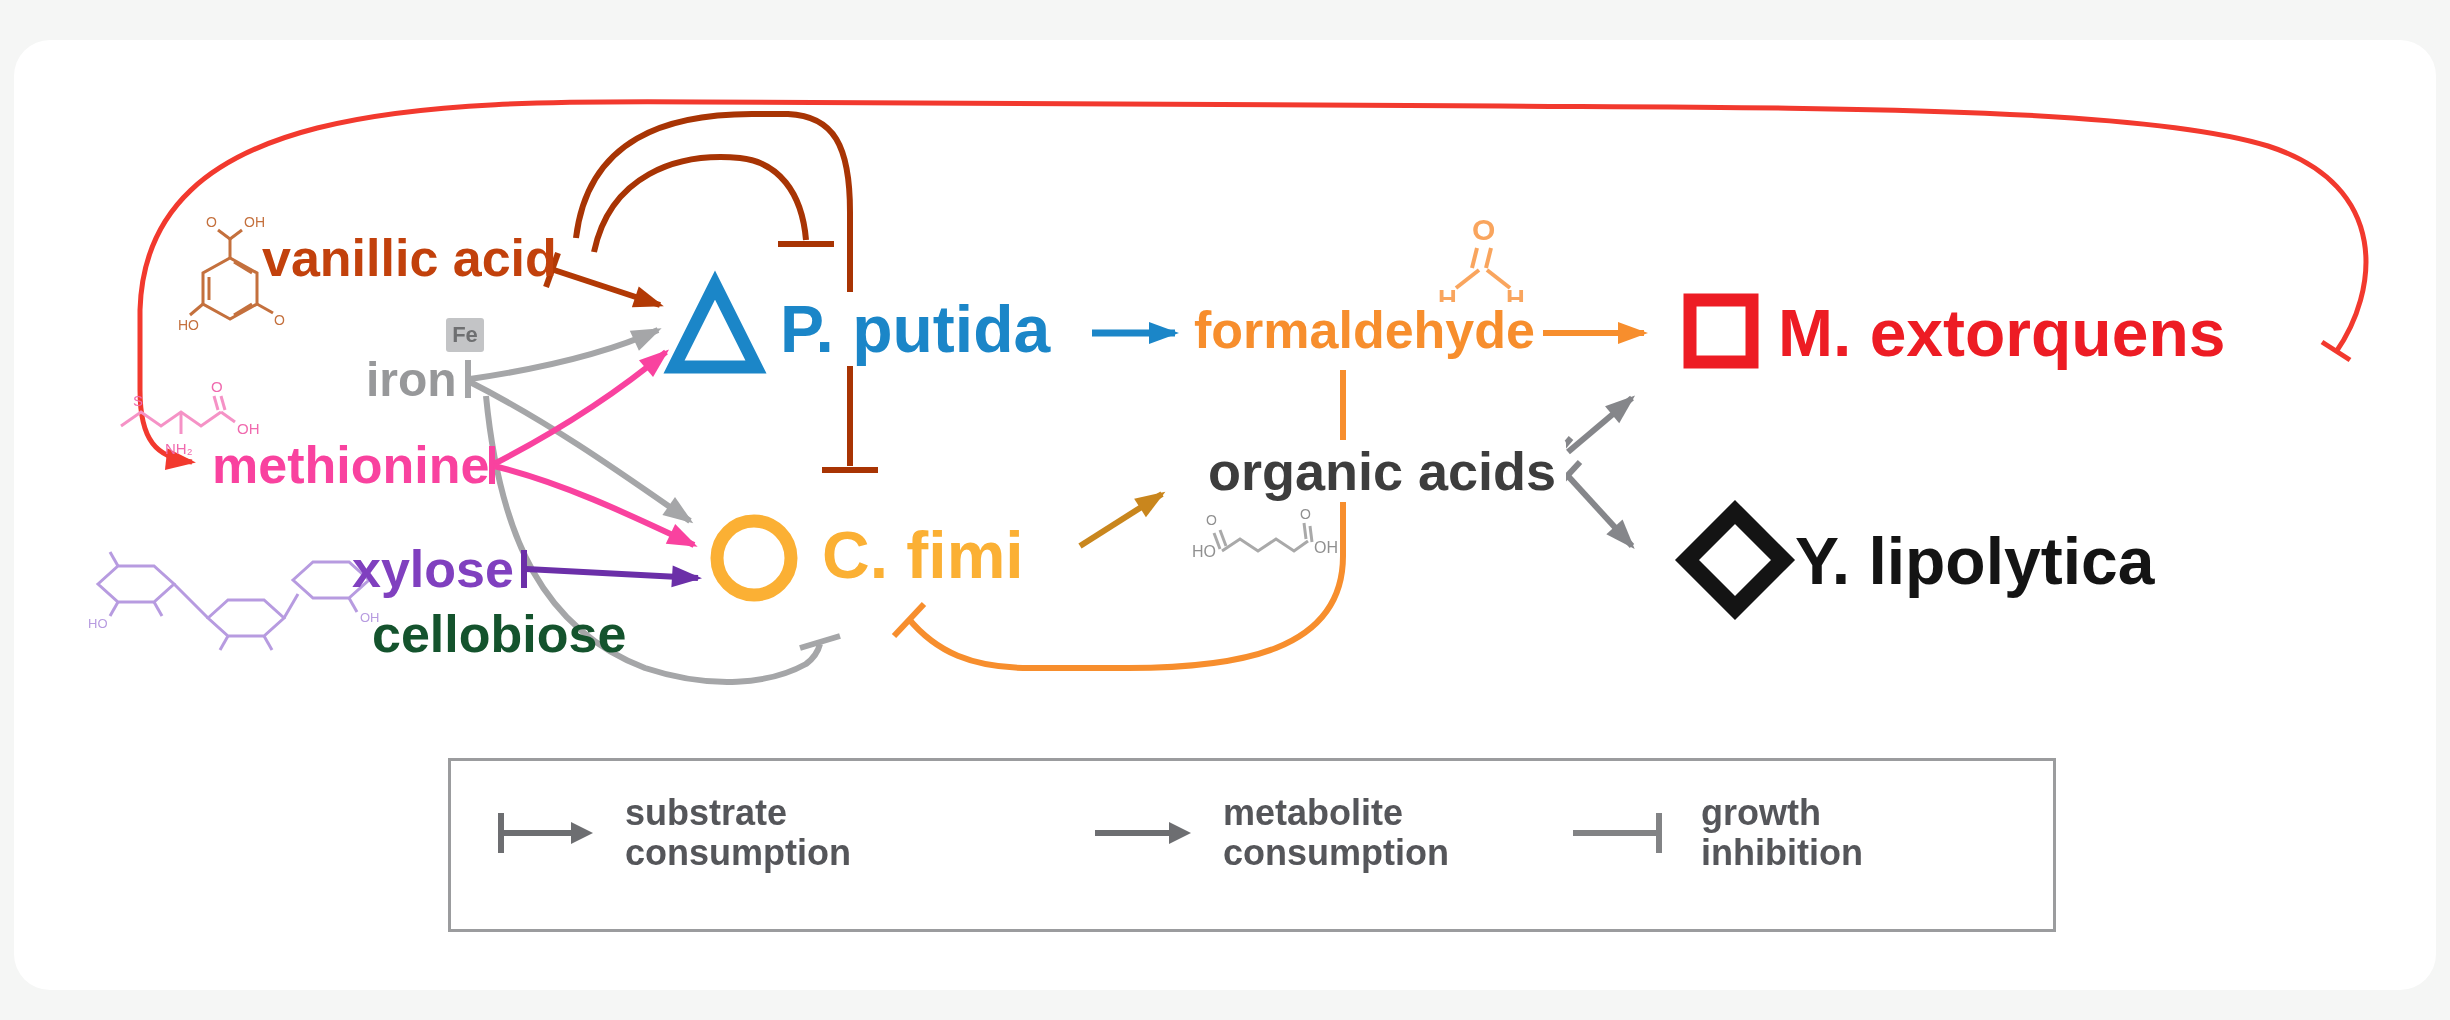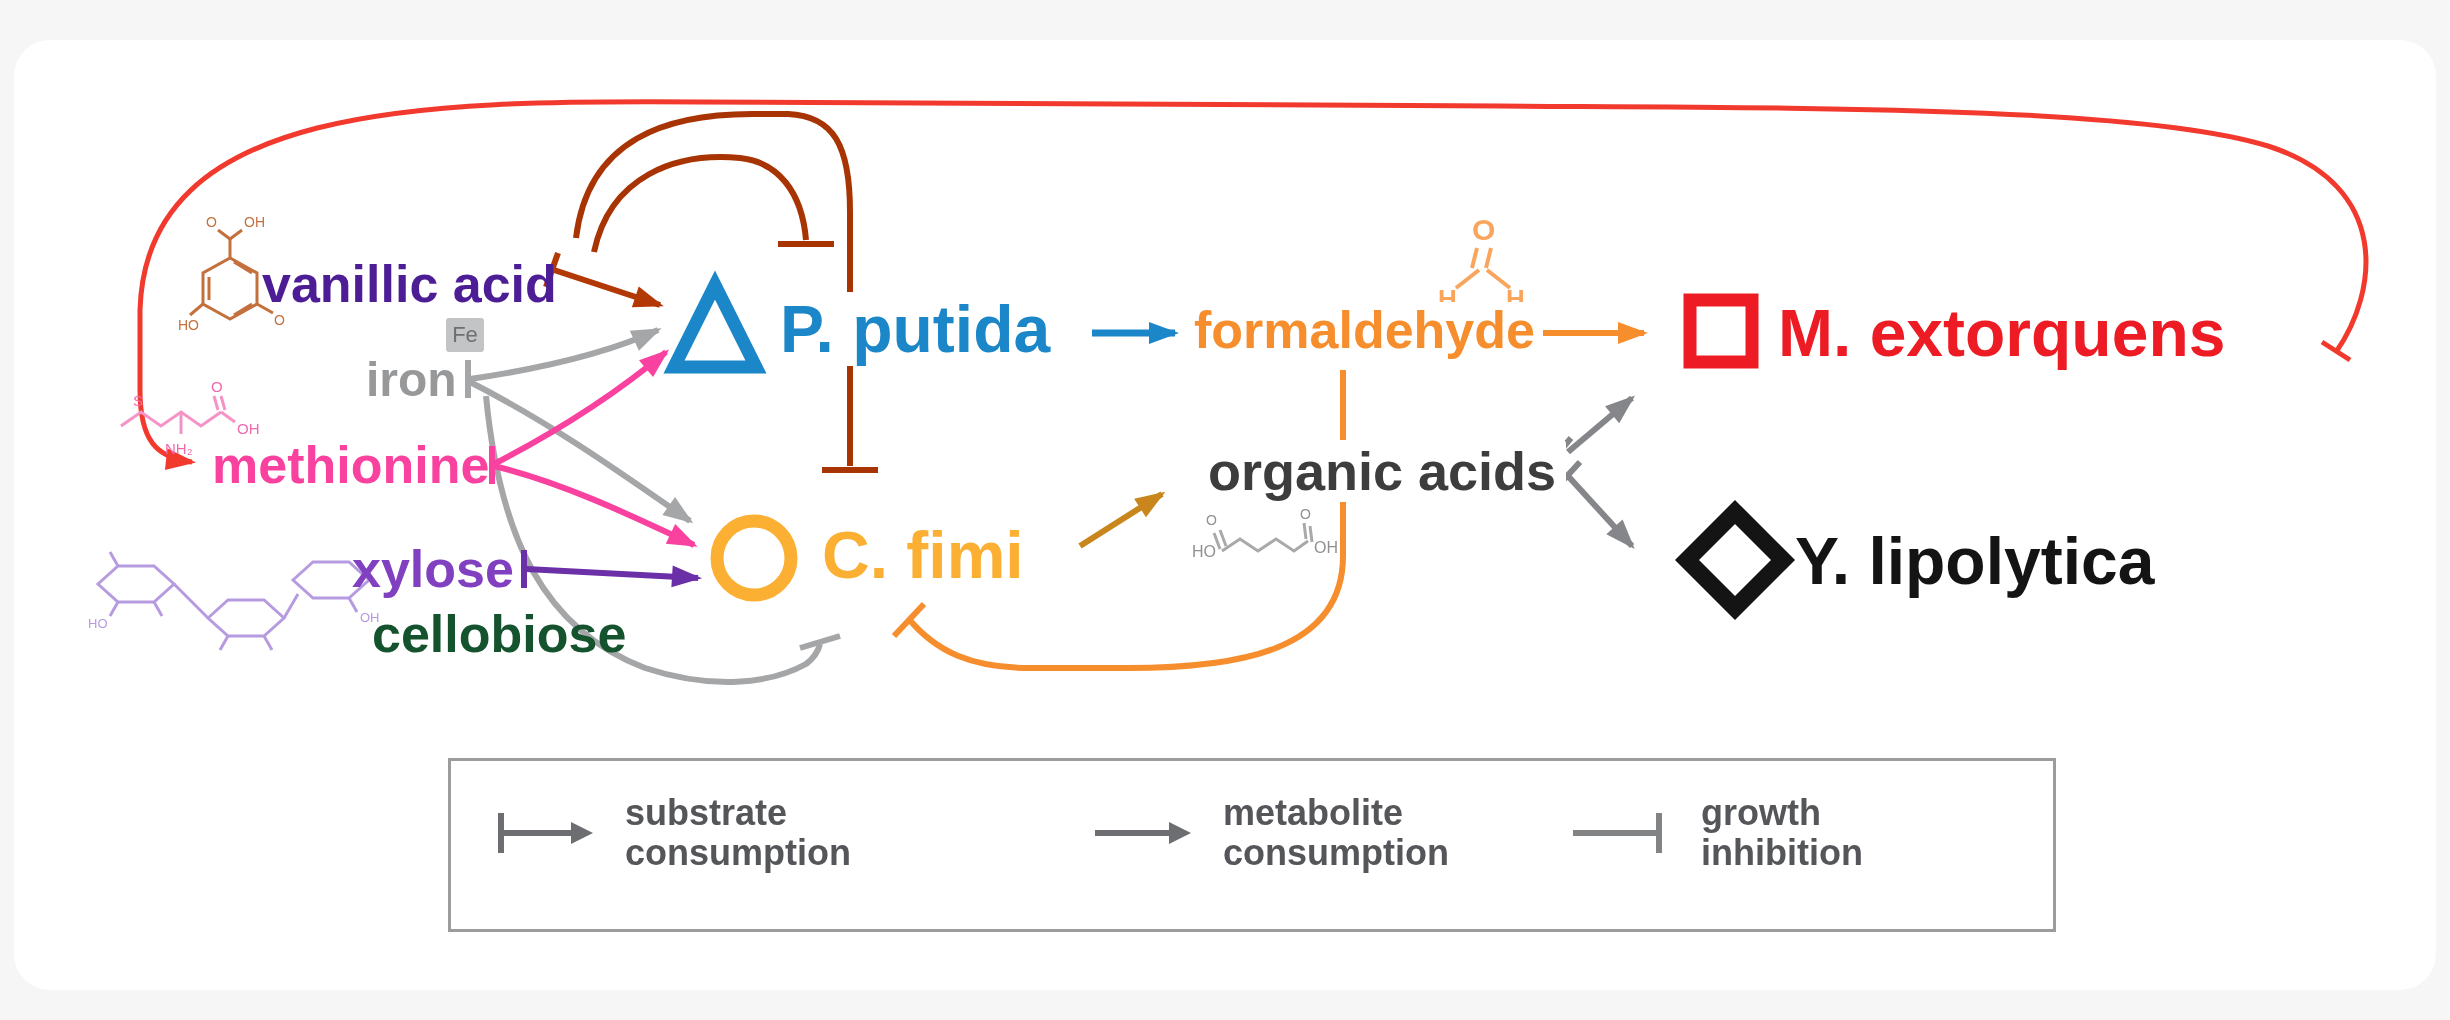--- a/index.html
+++ b/index.html
@@ -13,21 +13,21 @@
     background:#ffffff;border-radius:36px;
   }
   svg.layer{position:absolute;left:0;top:0;}
   .label{position:absolute;font-weight:bold;white-space:nowrap;line-height:1;}
   .organism{font-size:66px;}
   .substrate{font-size:52px;}
   .metabolite{font-size:52px;}
   .onwhite{background:#ffffff;padding:4px 10px;border-radius:4px;}
   .fe-box{
     position:absolute;left:446px;top:318px;width:38px;height:34px;
-    background:#c3c4c6;color:#6e6f71;font-size:22px;font-weight:normal;
+    background:#c3c4c6;color:#6e6f71;font-size:22px;font-weight:bold;
     display:flex;align-items:center;justify-content:center;border-radius:3px;
   }
   .legend{
     position:absolute;left:448px;top:758px;width:1602px;height:168px;
     border:3px solid #9b9c9e;background:transparent;
   }
   .legend-item{position:absolute;display:flex;align-items:center;gap:28px;top:32px;}
   .legend-label{font-size:36px;font-weight:600;color:#55565a;line-height:1.12;}
 </style>
 </head>
@@ -208,21 +208,21 @@
     <line x1="28" y1="44" x2="22" y2="28"></line>
     <line x1="34" y1="41" x2="28" y2="25"></line>
     <line x1="114" y1="34" x2="112" y2="18"></line>
     <line x1="120" y1="37" x2="118" y2="21"></line>
     <text x="14" y="20" font-size="14" fill="#909090" stroke="none">O</text>
     <text x="108" y="14" font-size="14" fill="#909090" stroke="none">O</text>
     <text x="122" y="48" font-size="16" fill="#909090" stroke="none">OH</text>
   </g>
 </svg>
 
-<div class="label substrate" style="left:262px;top:258px;color:#4c1d95">vanillic acid</div>
+<div class="label substrate" style="left:262px;top:232px;color:#c2410c">vanillic acid</div>
 
 <div class="label substrate" style="left:366px;top:356px;color:#97989a;font-size:48px">iron</div>
 <div class="fe-box">
   <span>Fe</span>
 </div>
 
 <div class="label substrate" style="left:212px;top:439px;color:#f9429f">methionine</div>
 
 <div class="label substrate" style="left:352px;top:543px;color:#8040bf">xylose</div>
 

